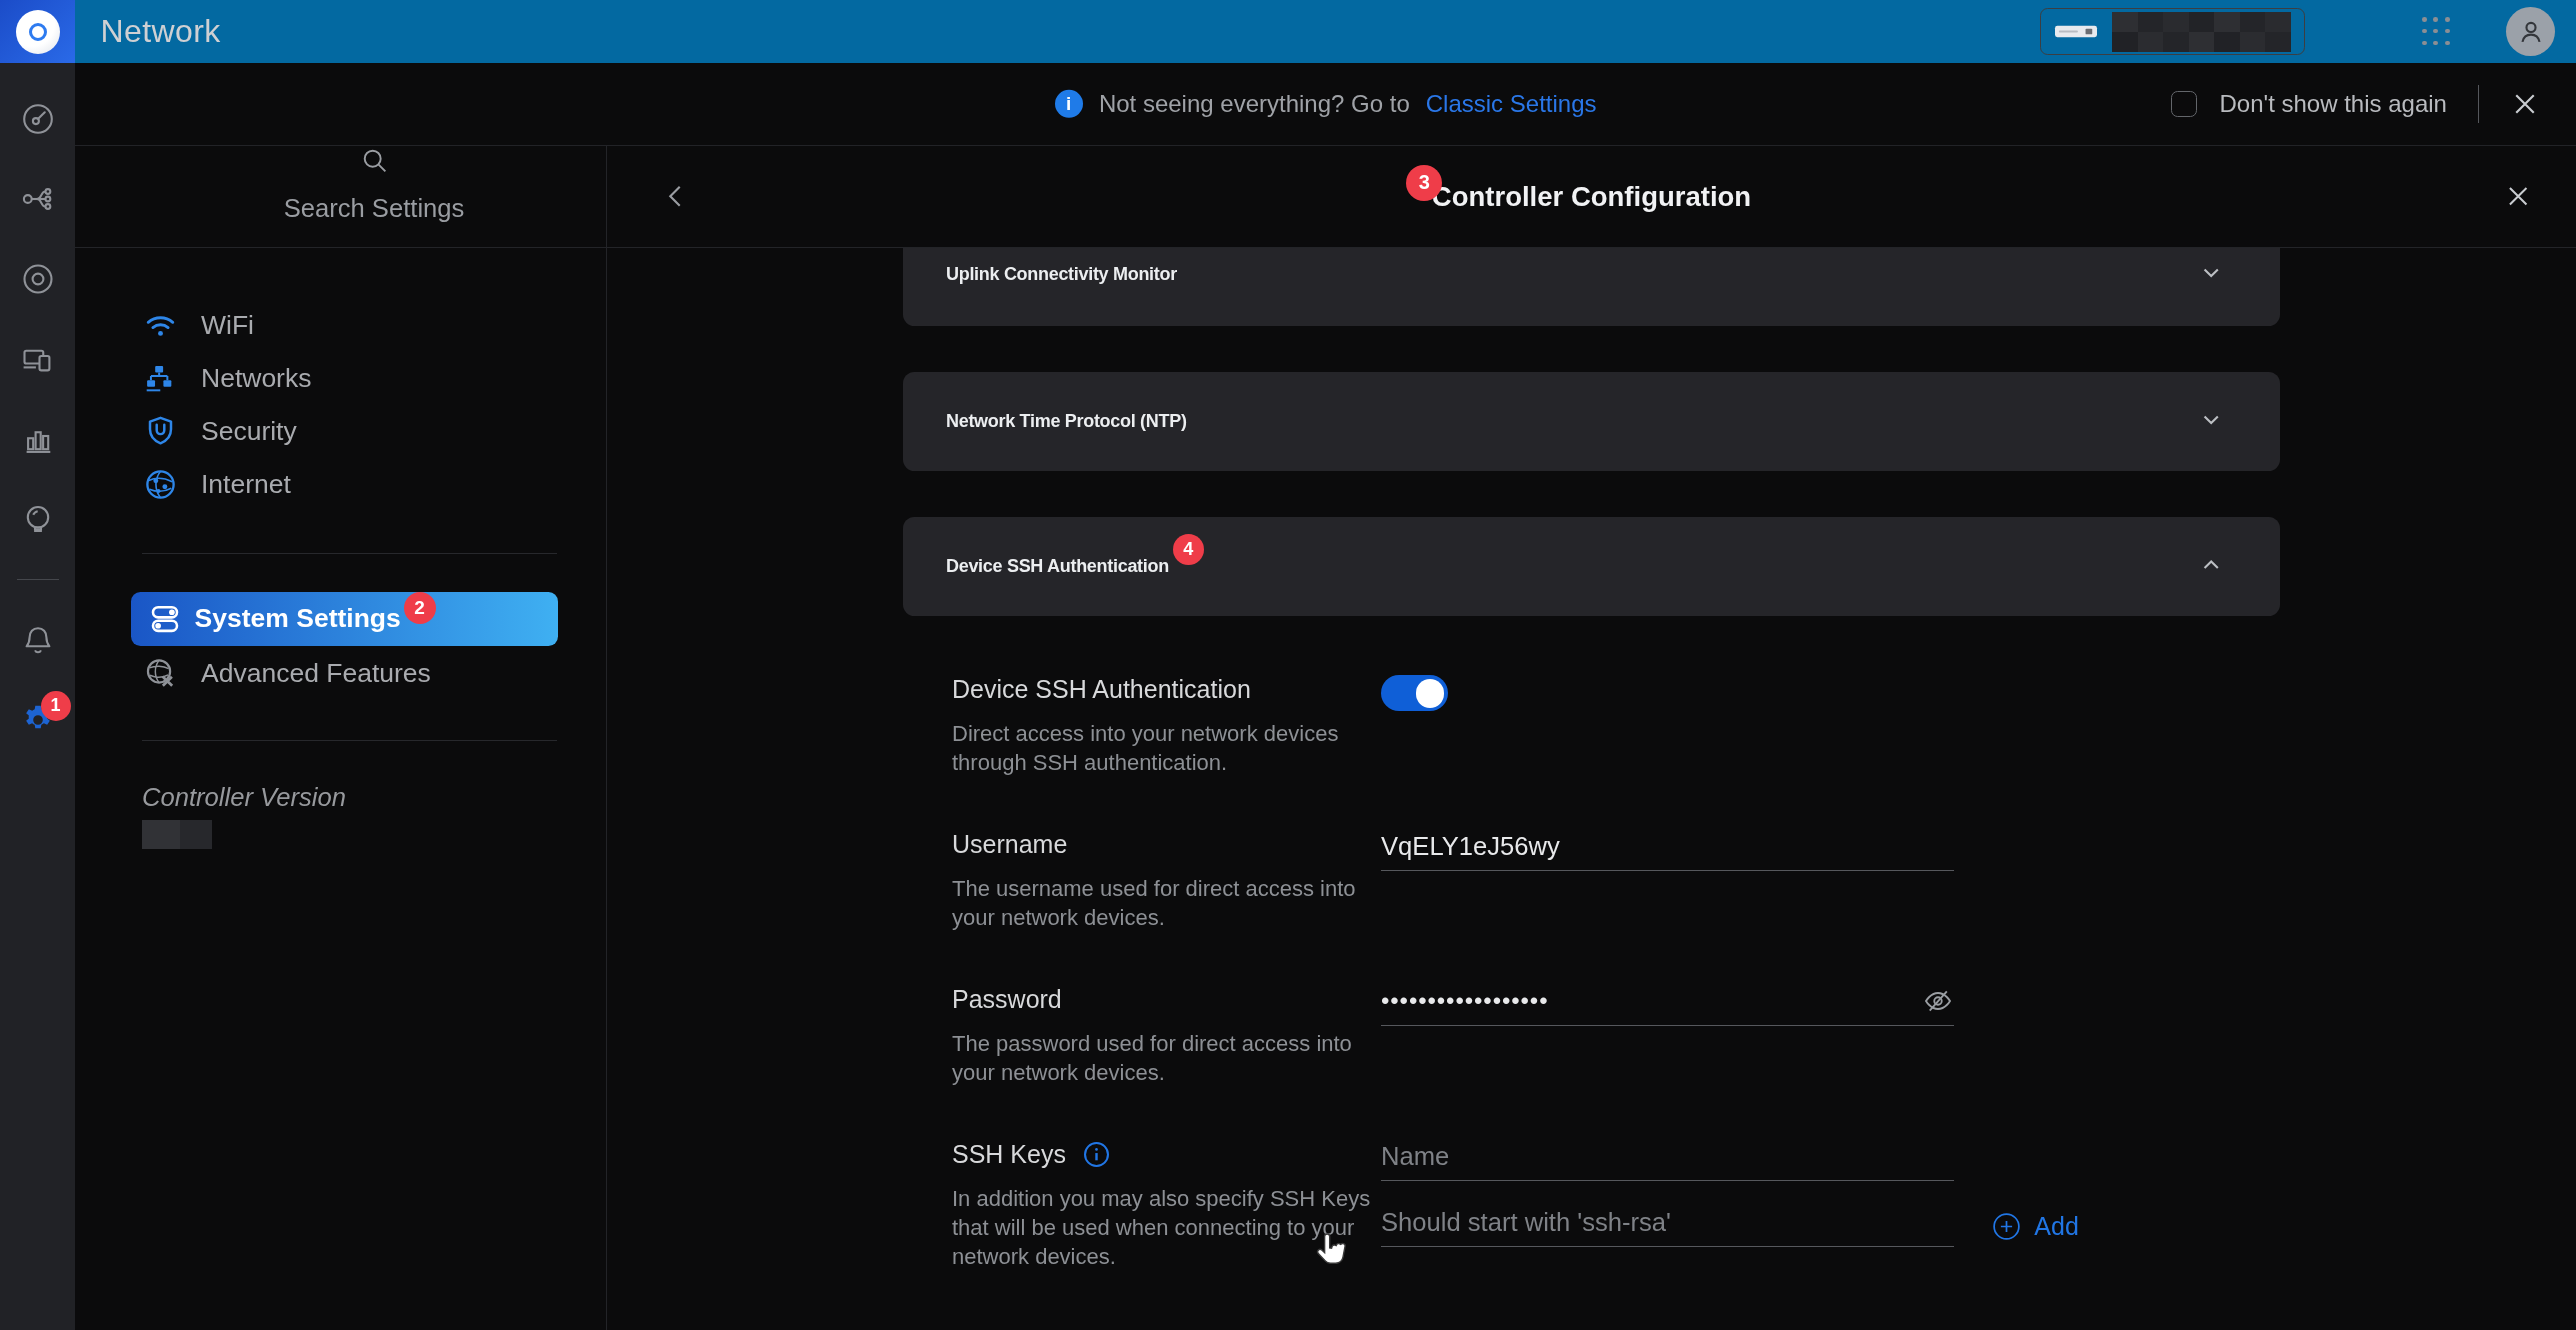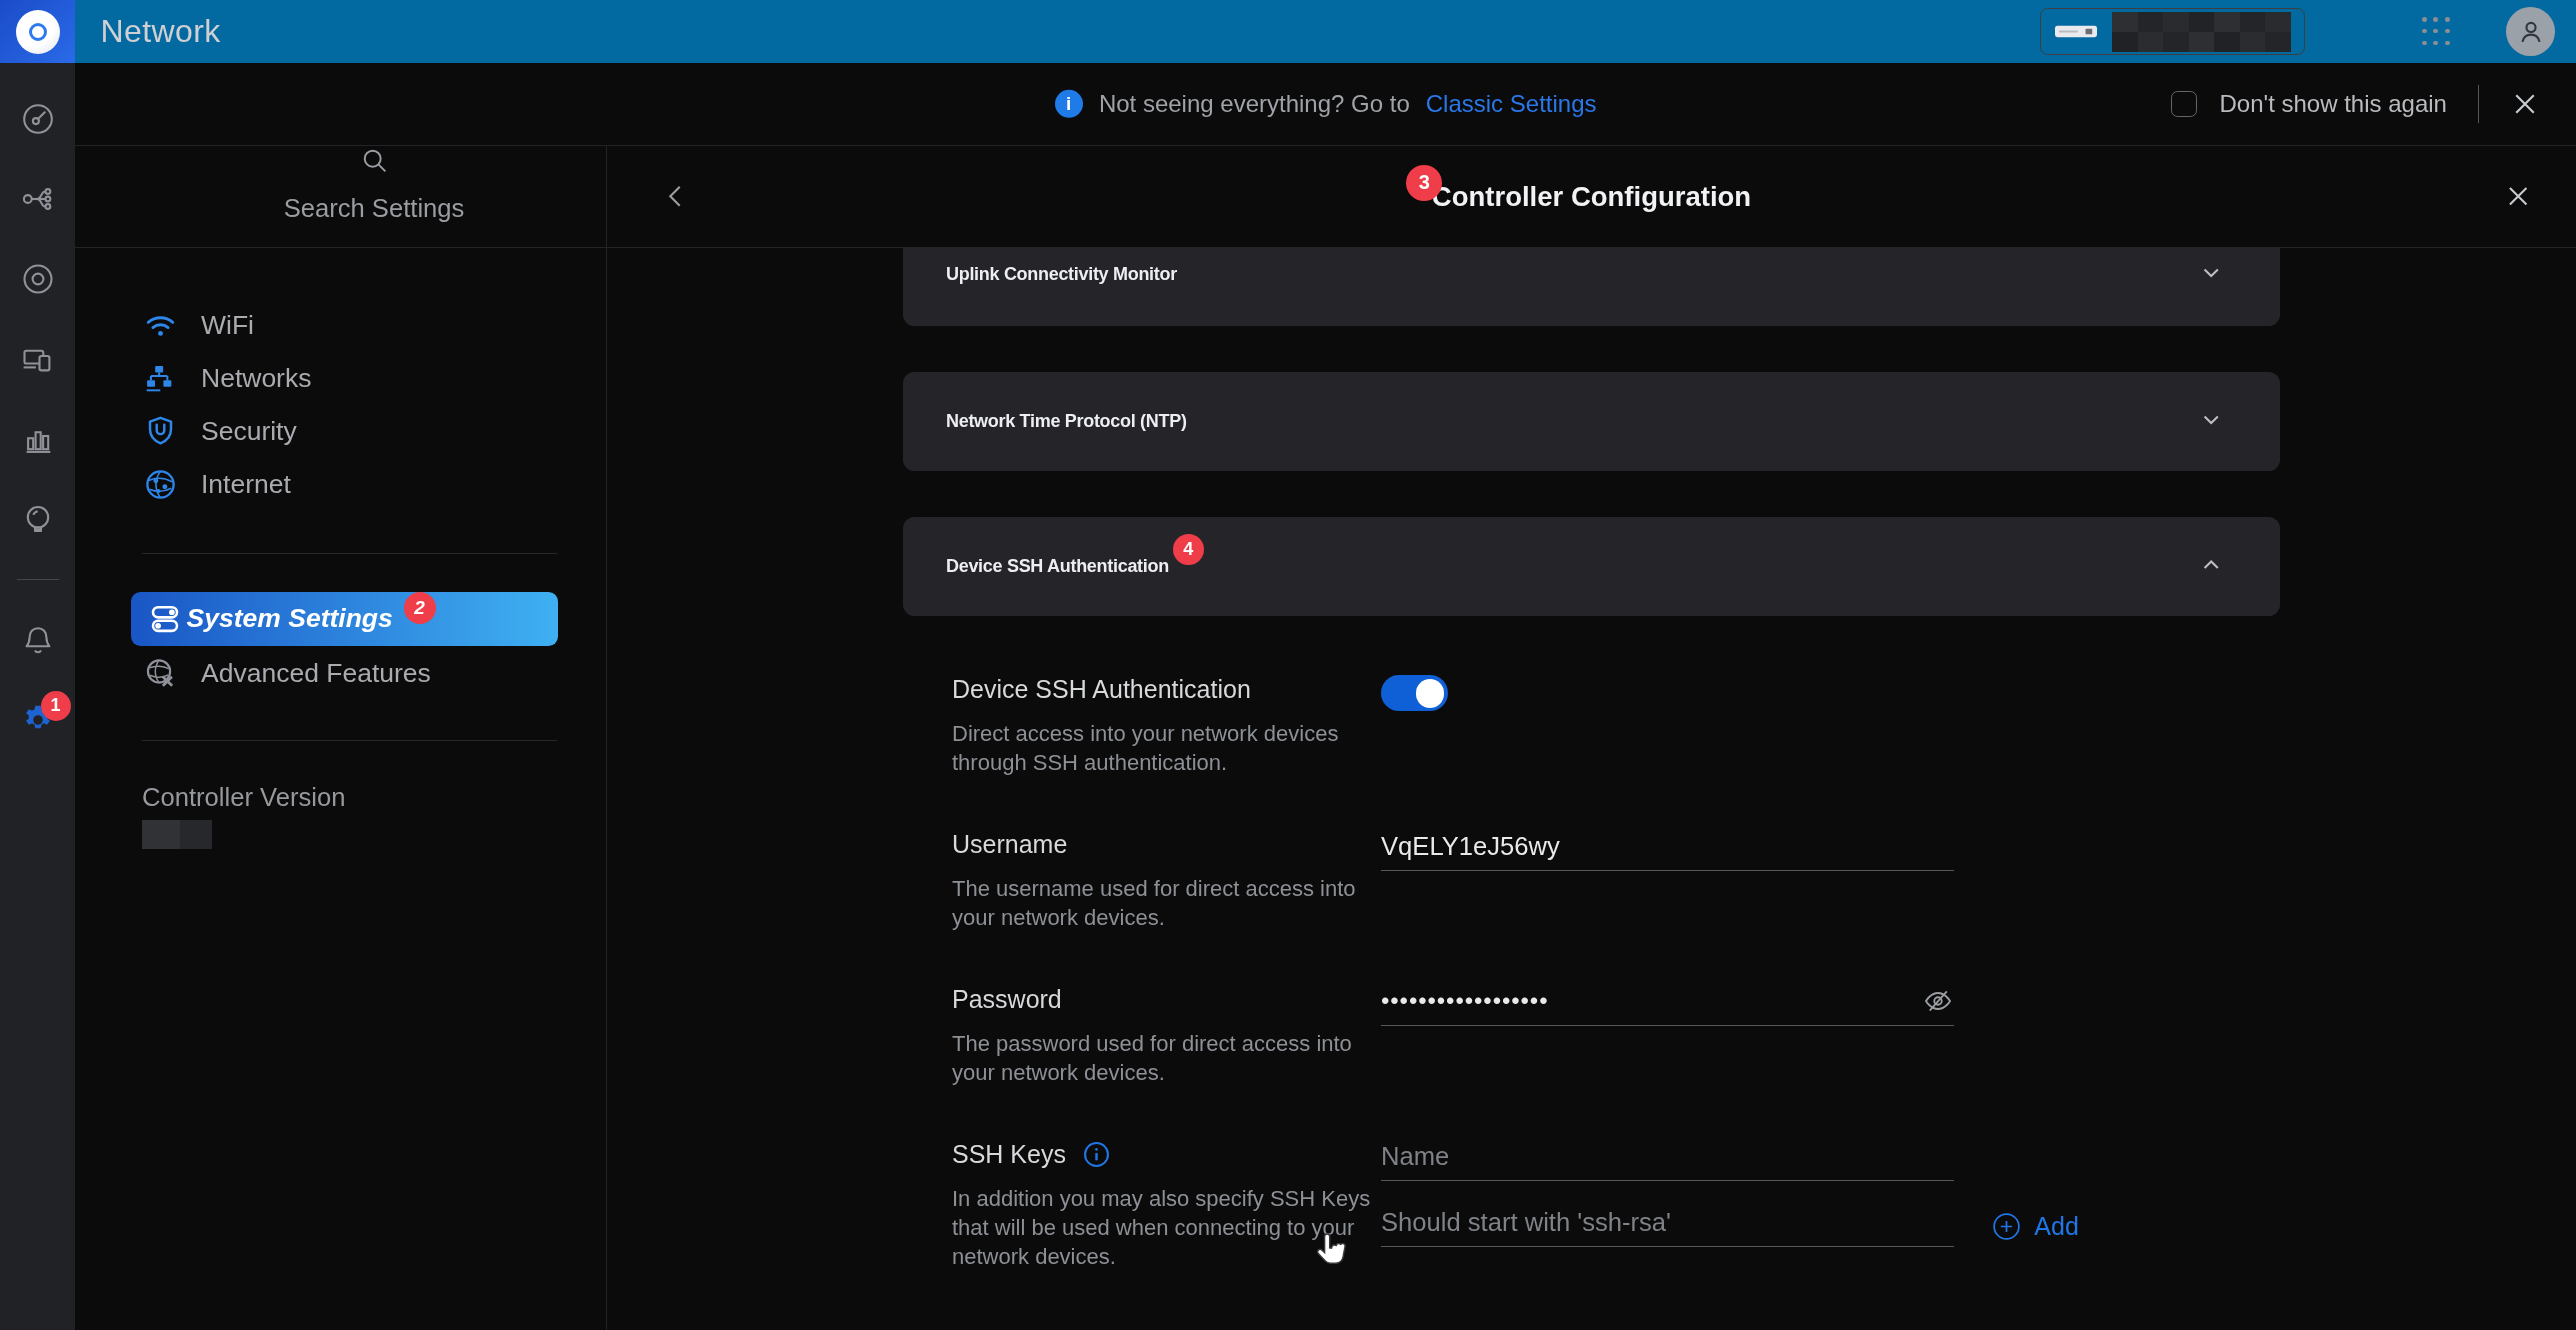--- a/index.html
+++ b/index.html
@@ -55,26 +55,26 @@
   .body{ flex:1; display:flex; min-height:0; }
   .settings-nav{ width:532px; flex-shrink:0; border-right:0.9px solid #232428; display:flex; flex-direction:column; }
   .search-row{ height:102px; border-bottom:0.9px solid #232428; display:flex; align-items:center;
                padding-left:67px; gap:19px; cursor:text;flex-direction:column; }
   .search-text{ font-size:25.6px; color:#9a9da2; }
   .nav-list{ padding:51px 25px 0 67px; }
   .nav-item{ height:53px; display:flex; align-items:center; gap:23px; font-size:26.5px; color:#a9abaf; cursor:pointer; }
   .nav-ic{ width:36px; display:flex; justify-content:center; flex-shrink:0; }
   .nav-divider{ height:0.9px; background:#27282c; width:415px; margin:42px 0 0 0; }
   .pill{ width:427px; height:54px; margin:38px 0 0 -11.4px; border-radius:9.5px; position:relative;
-         background:linear-gradient(90deg,#1a56c6,#3fb0f2); display:flex; align-items:center; gap:4px;
-         padding-left:16px; cursor:pointer;font-style:italic; }
+         background:linear-gradient(90deg,#1a56c6,#3fb0f2); display:flex; align-items:center; gap:12px;
+         padding-left:16px; cursor:pointer; }
   .pill-label{ color:#fff; font-size:26.5px; font-weight:600; }
   .pill-badge{ position:absolute; left:273px; top:0px; width:32px; height:32px; font-size:19px; }
   .adv-item{ margin-top:0.9px; }
-  .version-label{ margin-top:42px; font-size:25.6px; color:#97999d; }
+  .version-label{ margin-top:42px; font-size:25.6px; color:#97999d;font-style:italic; }
   .version-redact{ margin-top:8.5px; width:70px; height:28.4px;
                    background:linear-gradient(90deg,#313236 0 38px,#27282c 38px); }
 
   
   .panel{ flex:1; display:flex; flex-direction:column; min-width:0; position:relative; }
   .panel-header{ height:102px; border-bottom:0.9px solid #232428; display:flex; align-items:center;
                  justify-content:center; position:relative; flex-shrink:0; }
   .back-btn{ position:absolute; left:55px; }
   .panel-close{ position:absolute; right:44px; }
   .panel-title{ font-size:27.5px; font-weight:700; color:#f1f2f4; position:relative; }

